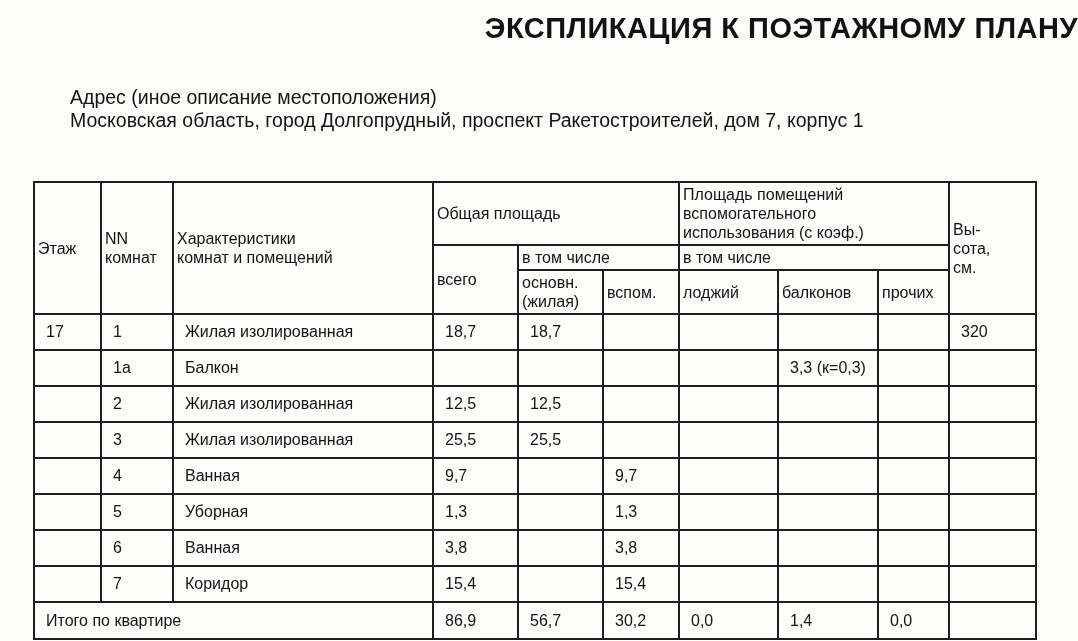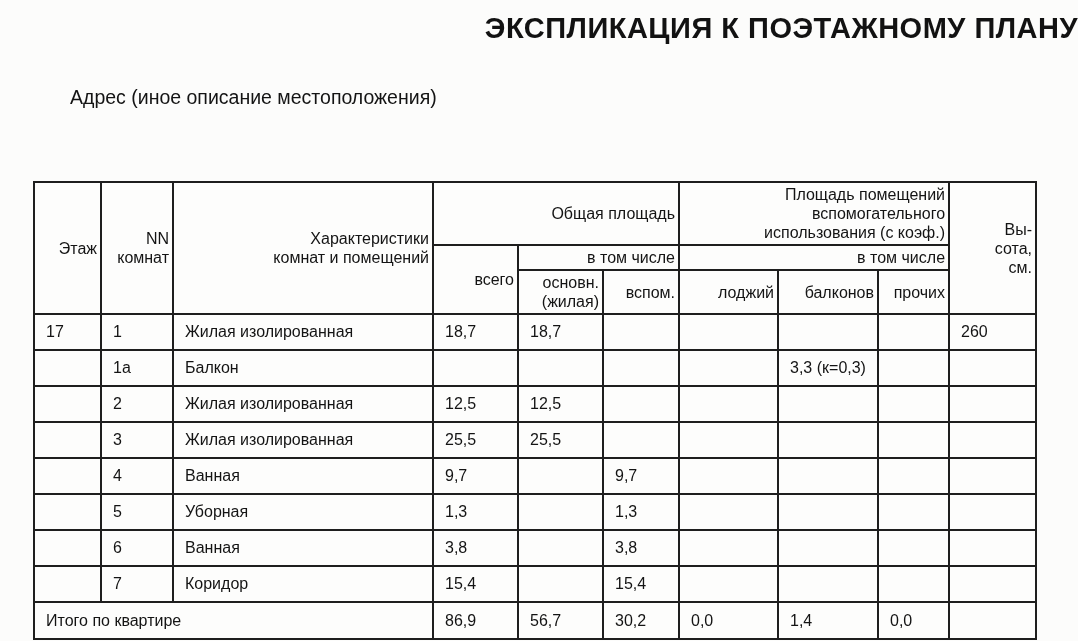--- a/index.html
+++ b/index.html
@@ -47,21 +47,21 @@
   }
   table.explication th,
   table.explication td {
     border: 2px solid #1e1e1e;
     overflow: hidden;
   }
   table.explication th {
     font-weight: 400;
     font-size: 16px;
     line-height: 19px;
-    text-align: right;
+    text-align: left;
     vertical-align: middle;
     white-space: pre-line;
     padding: 2px 3px;
     color: #141414;
   }
   thead tr.tier-1 { height: 53px; }
   thead tr.tier-2 { height: 20px; }
   thead tr.tier-3 { height: 40px; padding-left: 45px; }
   tbody tr { height: 36px; }
   tbody tr.total-row { height: 37px; }
@@ -79,20 +79,21 @@
 </style>
 </head>
 <body>
 
 <div class="page">
 
   <h1 class="title">ЭКСПЛИКАЦИЯ К ПОЭТАЖНОМУ ПЛАНУ</h1>
 
   <div class="address">
     <div>Адрес (иное описание местоположения)</div>
+    <div>Московская область, город Долгопрудный, проспект Ракетостроителей, дом 7, корпус 1</div>
   </div>
 
   <table class="explication">
     <colgroup>
       <col style="width:67px">
       <col style="width:72px">
       <col style="width:260px">
       <col style="width:85px">
       <col style="width:85px">
       <col style="width:76px">
@@ -134,21 +135,21 @@
         <tr>
           <td>17</td>
           <td>1</td>
           <td>Жилая изолированная</td>
           <td>18,7</td>
           <td>18,7</td>
           <td></td>
           <td></td>
           <td></td>
           <td></td>
-          <td>260</td>
+          <td>320</td>
         </tr>
         <tr>
           <td></td>
           <td>1а</td>
           <td>Балкон</td>
           <td></td>
           <td></td>
           <td></td>
           <td></td>
           <td>3,3 (к=0,3)</td>

